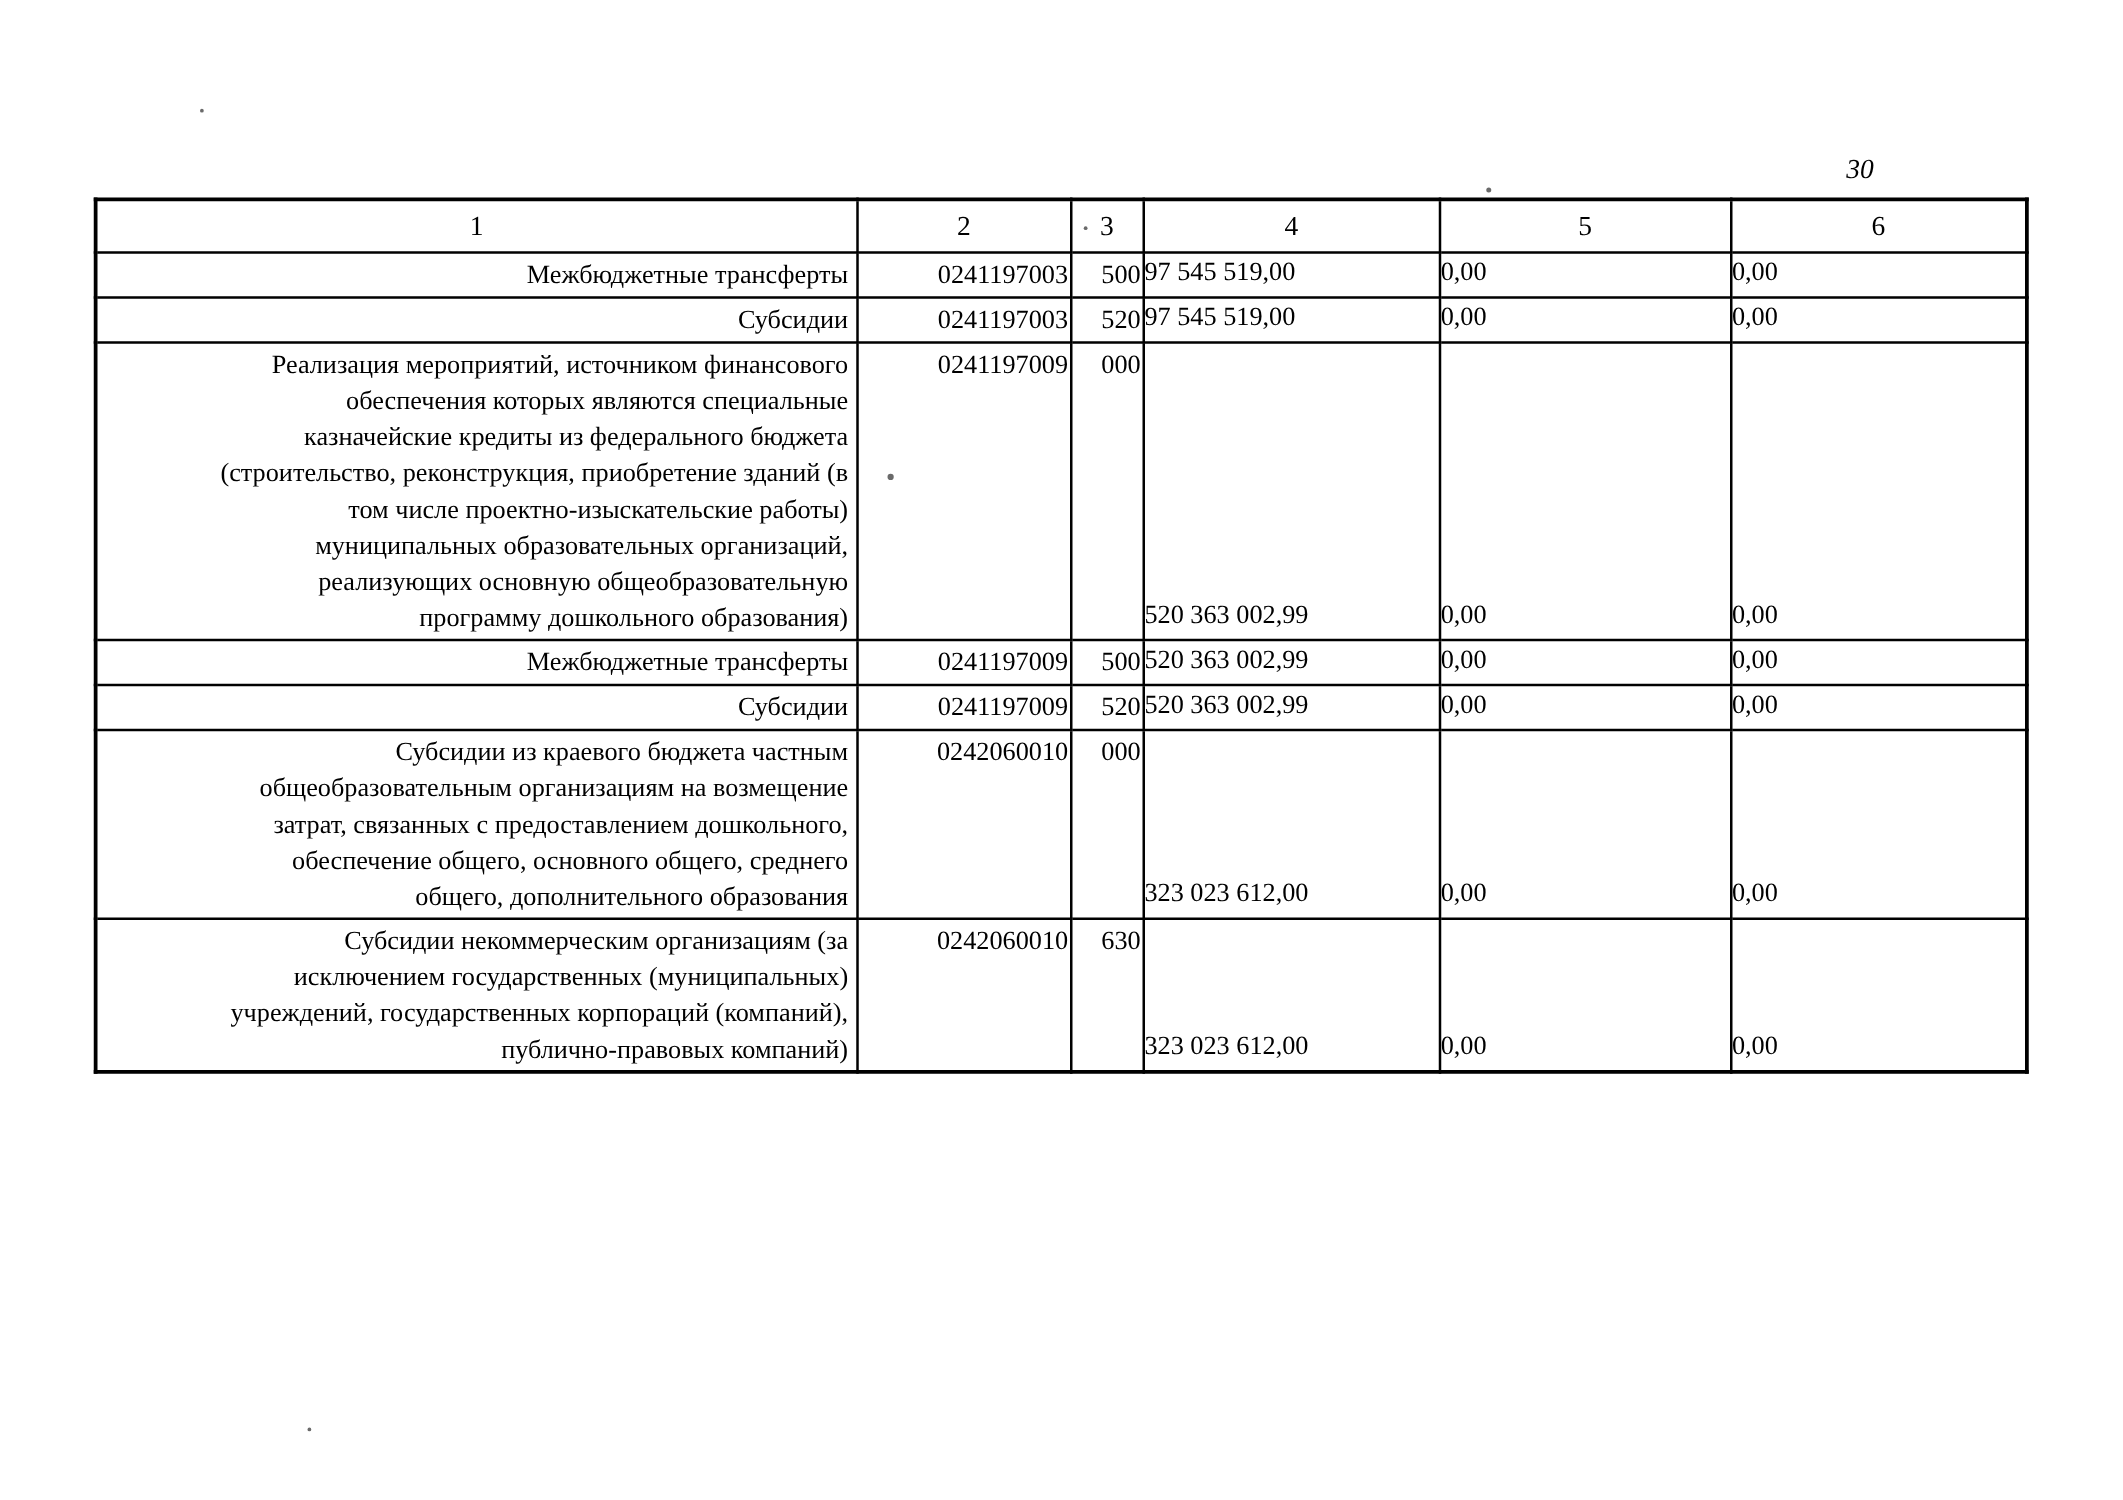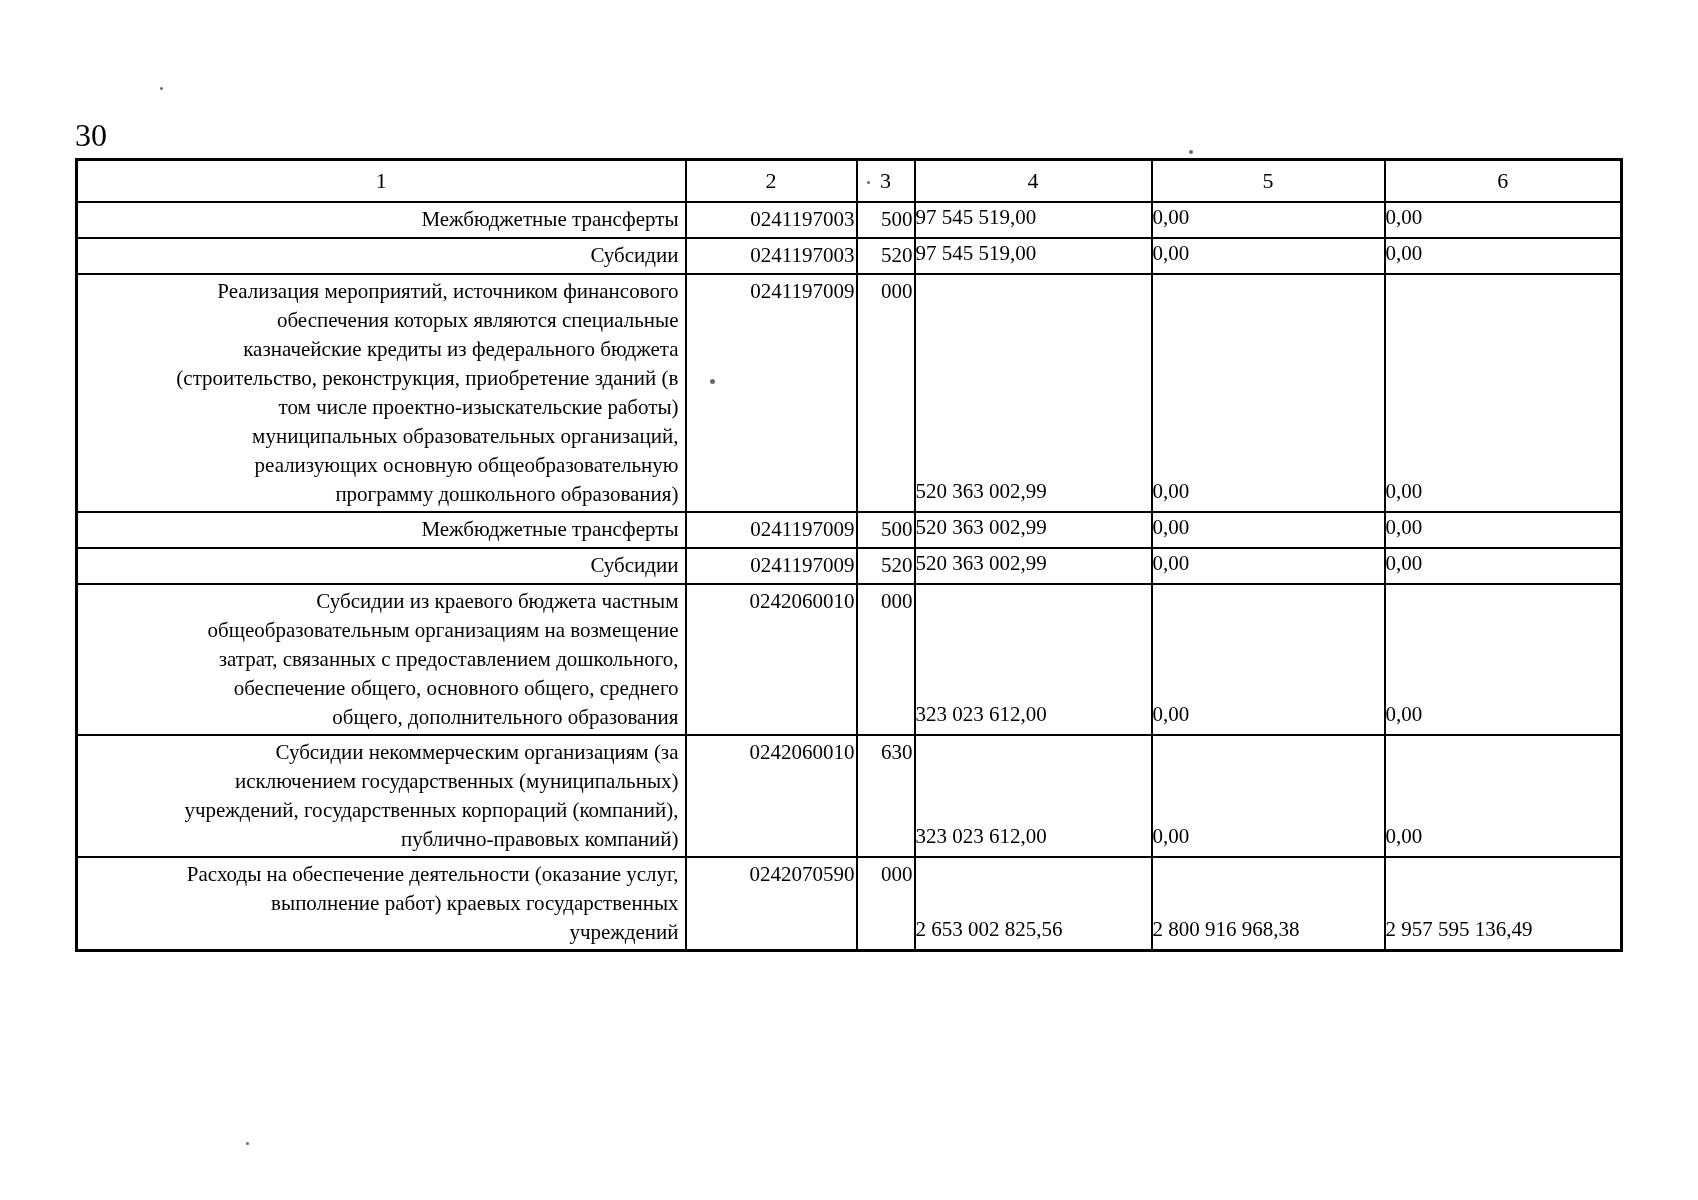--- a/index.html
+++ b/index.html
@@ -11,23 +11,24 @@
     position: relative;
     font-family: "Liberation Serif", serif;
     color: #000;
     overflow: hidden;
   }
   .page-number {
     position: absolute;
     top: 120px;
     left: 75px;
     width: 1424px;
-    text-align: left;
-    font-size: 32px;
+    text-align: right;
+    font-size: 22px;
     line-height: 30px;
+    font-style: italic;
   }
   table.budget-table {
     position: absolute;
     top: 158px;
     left: 75px;
     width: 1545px;
     border-collapse: collapse;
     table-layout: fixed;
     border: 3px solid #000;
   }
@@ -165,30 +166,20 @@
       <td class="c1">Субсидии некоммерческим организациям (за
 исключением государственных (муниципальных)
 учреждений, государственных корпораций (компаний),
 публично-правовых компаний)</td>
       <td class="c2">0242060010</td>
       <td class="c3">630</td>
       <td class="c4">323 023 612,00</td>
       <td class="c5">0,00</td>
       <td class="c6">0,00</td>
     </tr>
-    <tr class="rh80">
-      <td class="c1">Расходы на обеспечение деятельности (оказание услуг,
-выполнение работ) краевых государственных
-учреждений</td>
-      <td class="c2">0242070590</td>
-      <td class="c3">000</td>
-      <td class="c4">2 653 002 825,56</td>
-      <td class="c5">2 800 916 968,38</td>
-      <td class="c6">2 957 595 136,49</td>
-    </tr>
   </tbody>
 </table>
 
 <div class="speck" style="left:1189px;top:150px;width:4px;height:4px;"></div>
 <div class="speck" style="left:710px;top:379px;width:5px;height:5px;"></div>
 <div class="speck" style="left:867px;top:181px;width:3px;height:3px;"></div>
 <div class="speck" style="left:246px;top:1142px;width:3px;height:3px;"></div>
 <div class="speck" style="left:160px;top:87px;width:3px;height:3px;"></div>
 
 </body></html>

